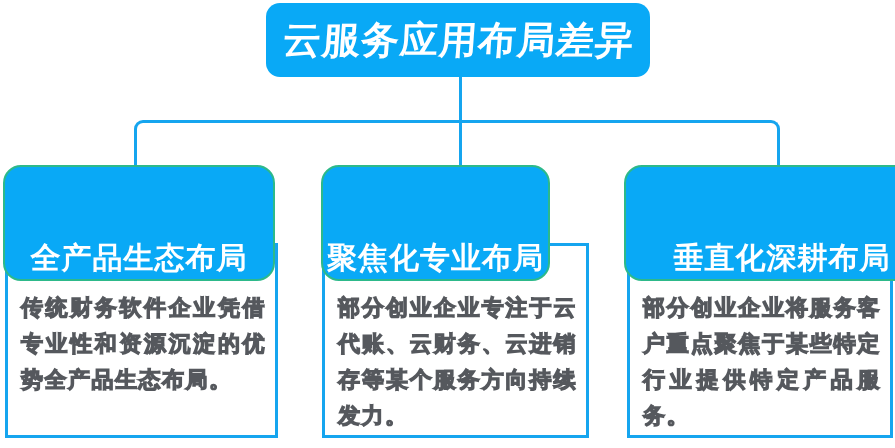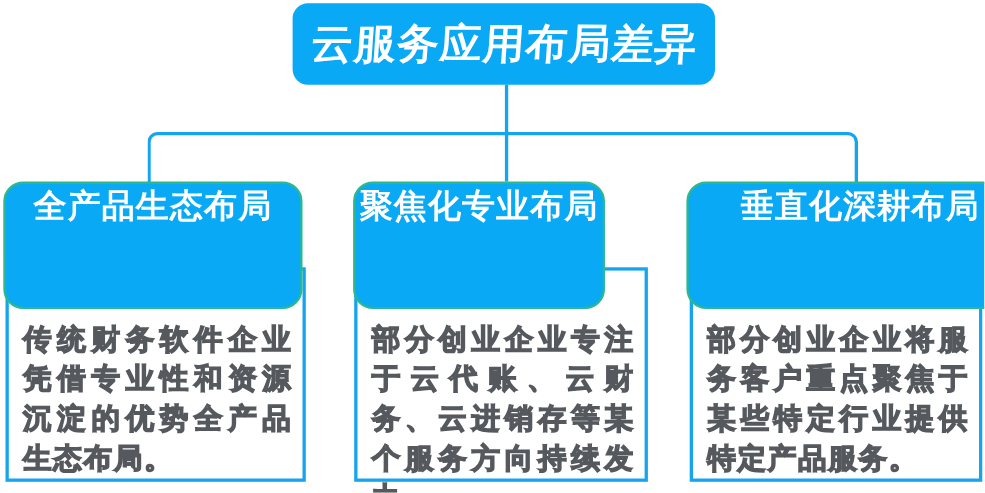--- a/index.html
+++ b/index.html
@@ -62,21 +62,21 @@
   
   .header-box {
     position: absolute;
     top: 165px;
     height: 116px;
     background: #09a9f6;
     border: 2px solid #2db98a;
     border-radius: 18px;
     box-sizing: border-box;
     display: flex;
-    align-items: flex-start;
+    align-items: flex-end;
     justify-content: center;
     z-index: 4;
   }
   .header-box .heading {
     color: #ffffff;
     font-size: 30px;
     font-weight: 800;
     letter-spacing: 1px;
     white-space: nowrap;
   }
@@ -92,21 +92,21 @@
     border: 3px solid #15a5ef;
     background: transparent;
     z-index: 2;
     padding: 44px 9px 0 13px;
   }
   .db1 { left: 5px;   width: 273px; }
   .db2 { left: 322px; width: 267px; }
   .db3 { left: 627px; width: 266px; }
 
   .desc-text {
-    font-size: 26px;
+    font-size: 22px;
     font-weight: 700;
     line-height: 36px;
     letter-spacing: 1.5px;
     color: #55585d;
     -webkit-text-fill-color: rgba(85, 88, 93, 0.10);
     -webkit-text-stroke: 1.2px #55585d;
     text-align: justify;
   }
 </style>
 </head>

